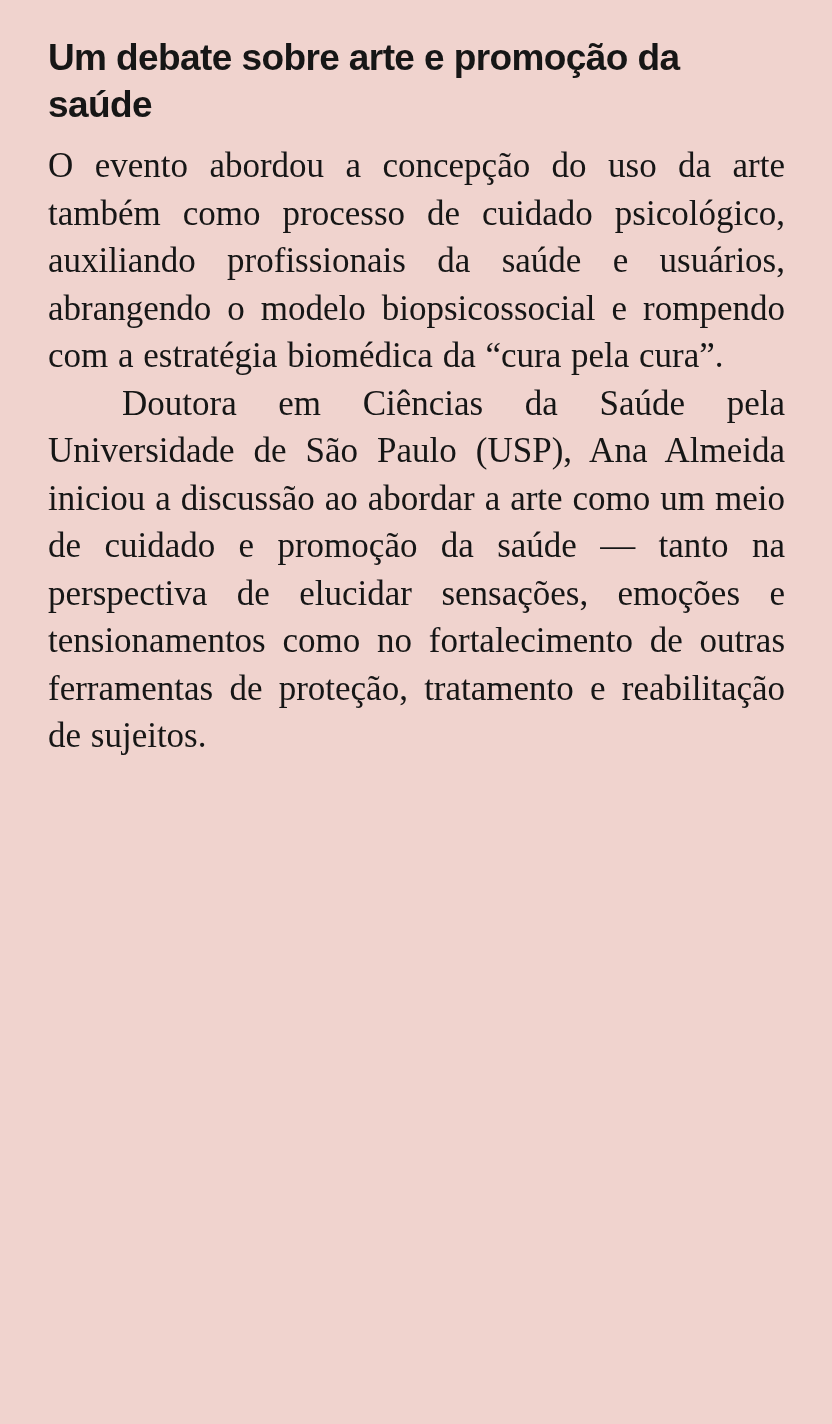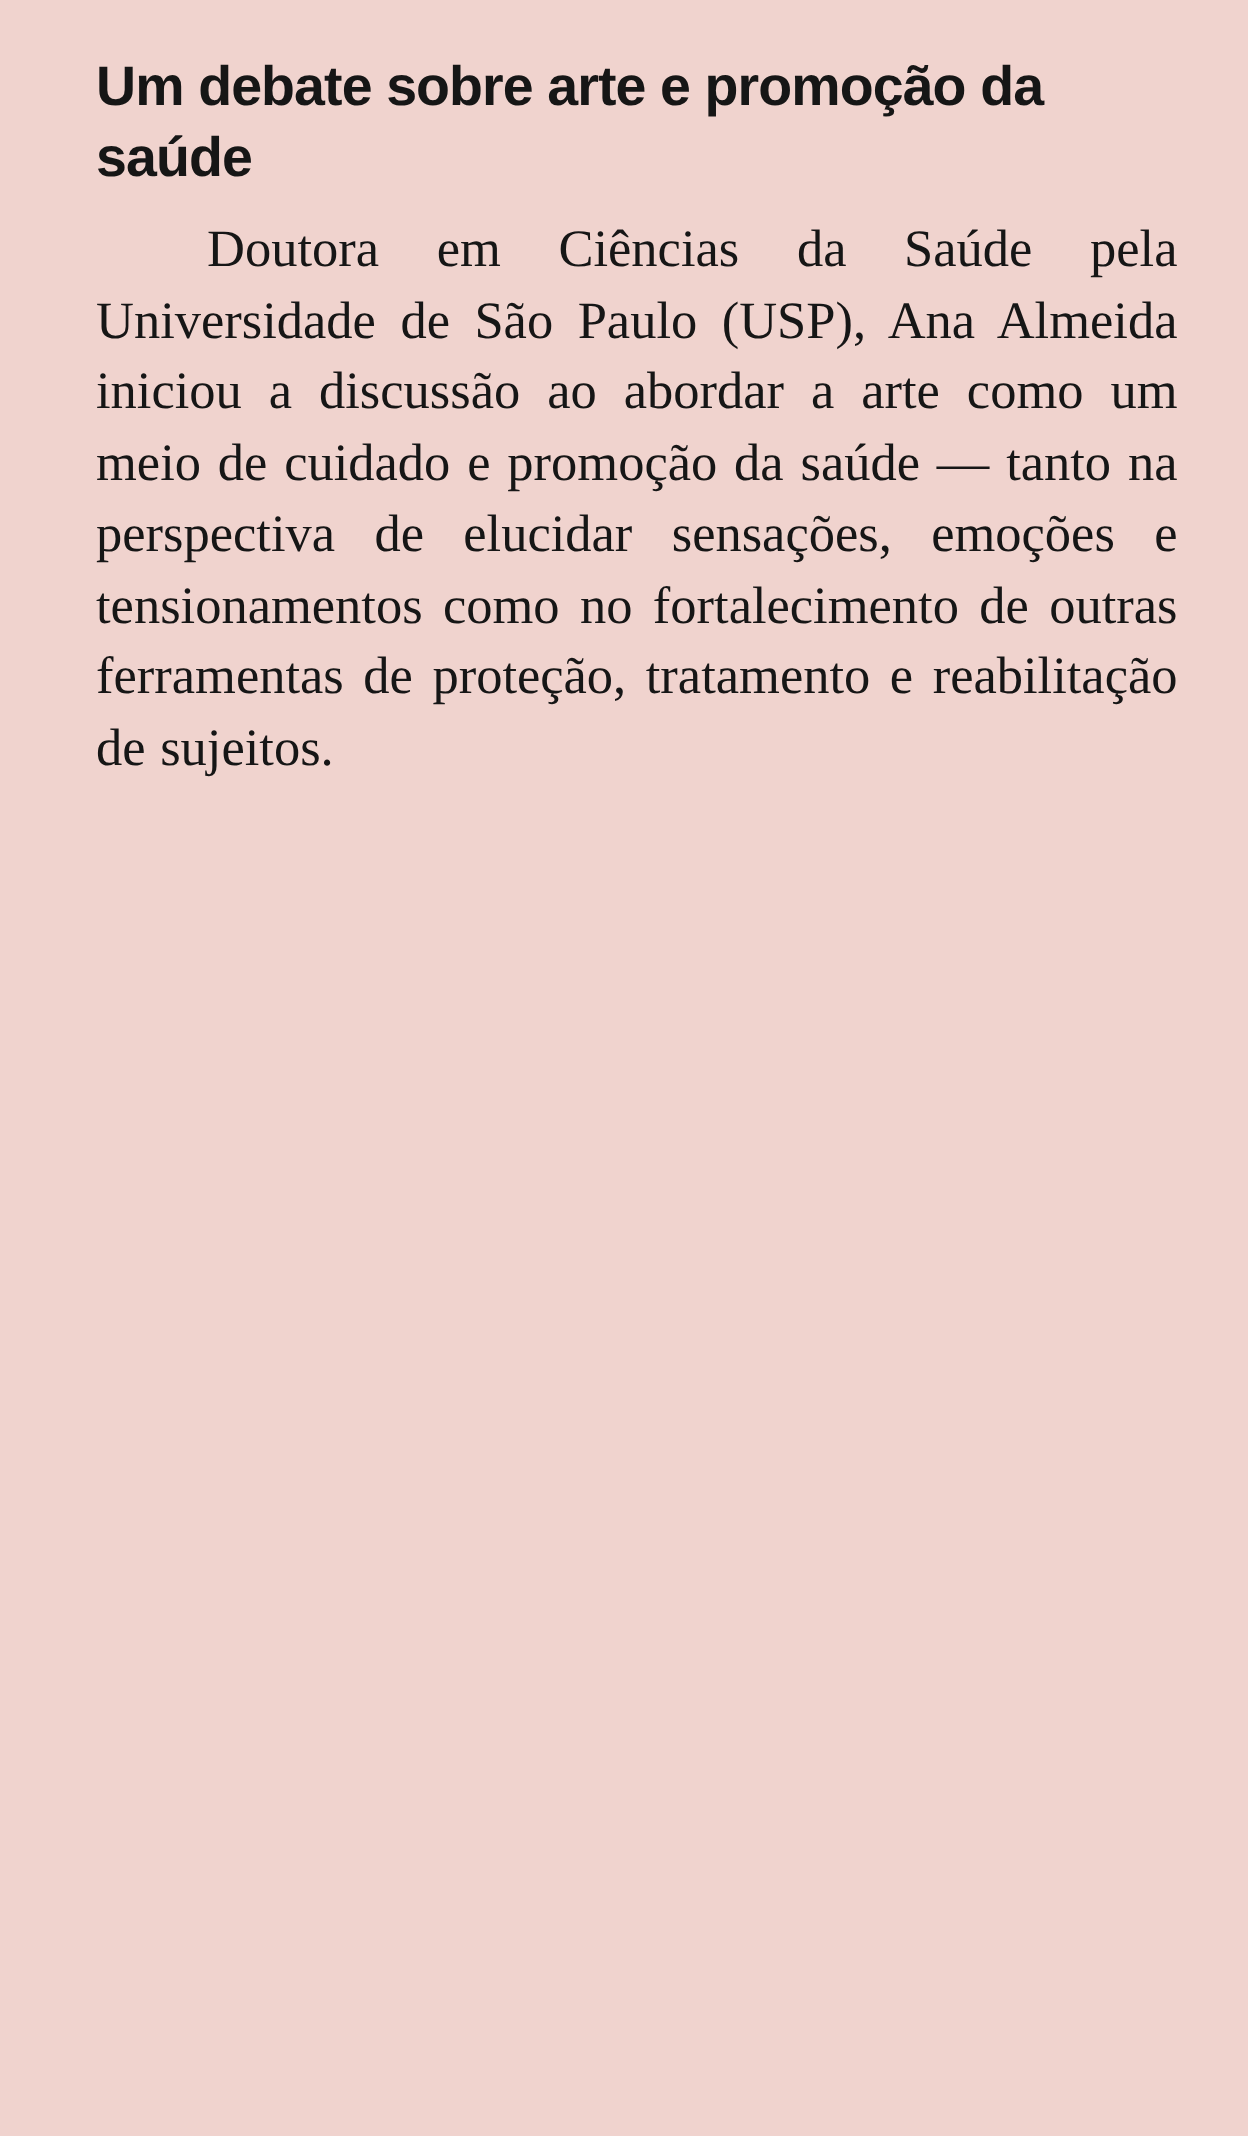--- a/index.html
+++ b/index.html
@@ -11,21 +11,21 @@
     height: 1424px;
     background: var(--bg, #F0D3CE);
     color: var(--fg, #161616);
     font-family: "Liberation Serif", "DejaVu Serif", serif;
     overflow: hidden;
   }
   .page {
     box-sizing: border-box;
     width: 832px;
     height: 1424px;
-    padding: 34px 47px 0 64px;
+    padding: 34px 47px 0 48px;
   }
   h1.article-heading {
     font-family: "Liberation Sans", "DejaVu Sans", sans-serif;
     font-weight: 700;
     font-size: 37px;
     line-height: 47px;
     letter-spacing: -0.6px;
     margin: 0 0 14px 0;
     text-align: left;
   }
@@ -40,14 +40,15 @@
   }
   p.body-par.indented {
     text-indent: 74px;
   }
 </style>
 </head>
 <body>
 
 <main class="page">
   <h1 class="article-heading">Um debate sobre arte e promoção da saúde</h1>
+  <p class="body-par" lang="pt-BR">O evento abordou a concepção do uso da arte também como processo de cuidado psicológico, auxiliando profissionais da saúde e usuários, abrangendo o modelo biopsicossocial e rompendo com a estratégia biomédica da “cura pela cura”.</p>
   <p class="body-par indented" lang="pt-BR">Doutora em Ciências da Saúde pela Universidade de São Paulo (USP), Ana Almeida iniciou a discussão ao abordar a arte como um meio de cuidado e promoção da saúde — tanto na perspectiva de elucidar sensações, emoções e tensionamentos como no fortalecimento de outras ferramentas de proteção, tratamento e reabilitação de sujeitos.</p>
 </main>
 
 </body></html>

